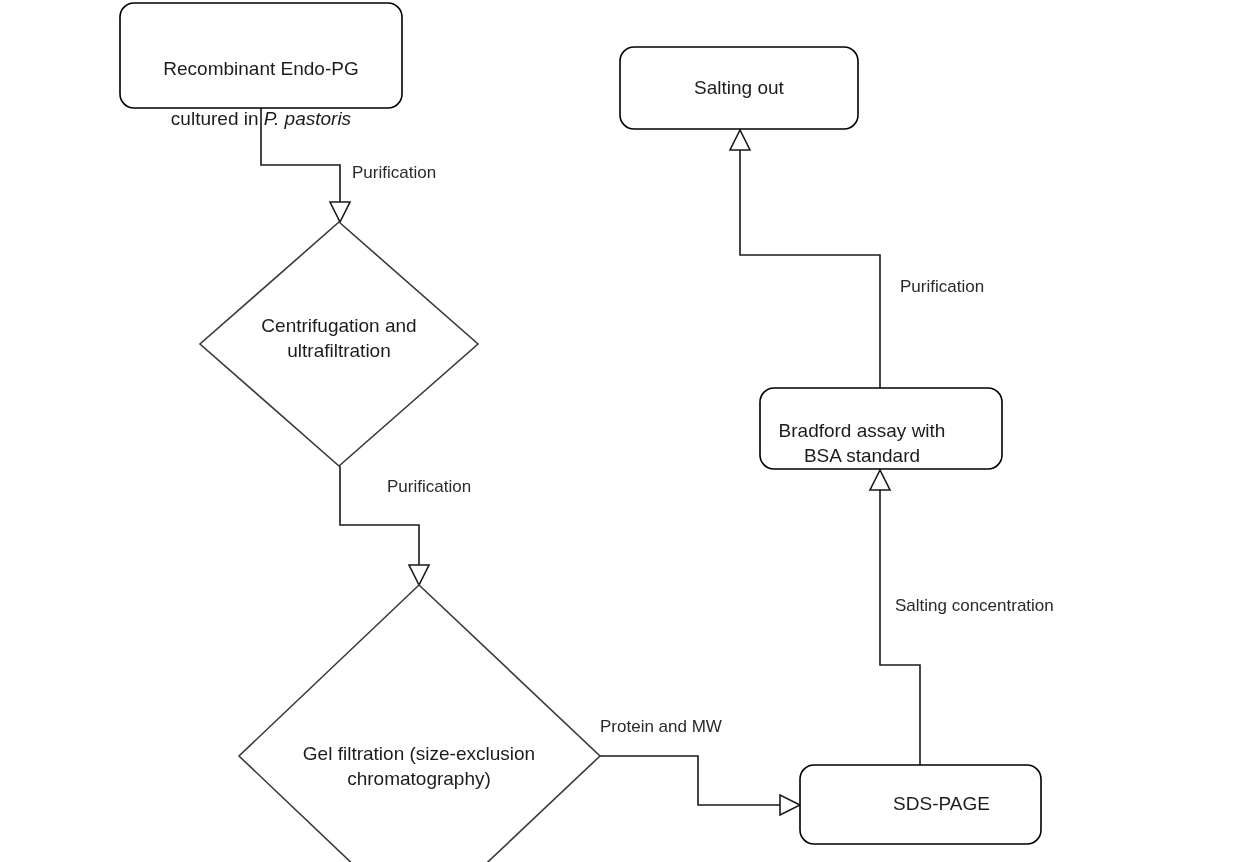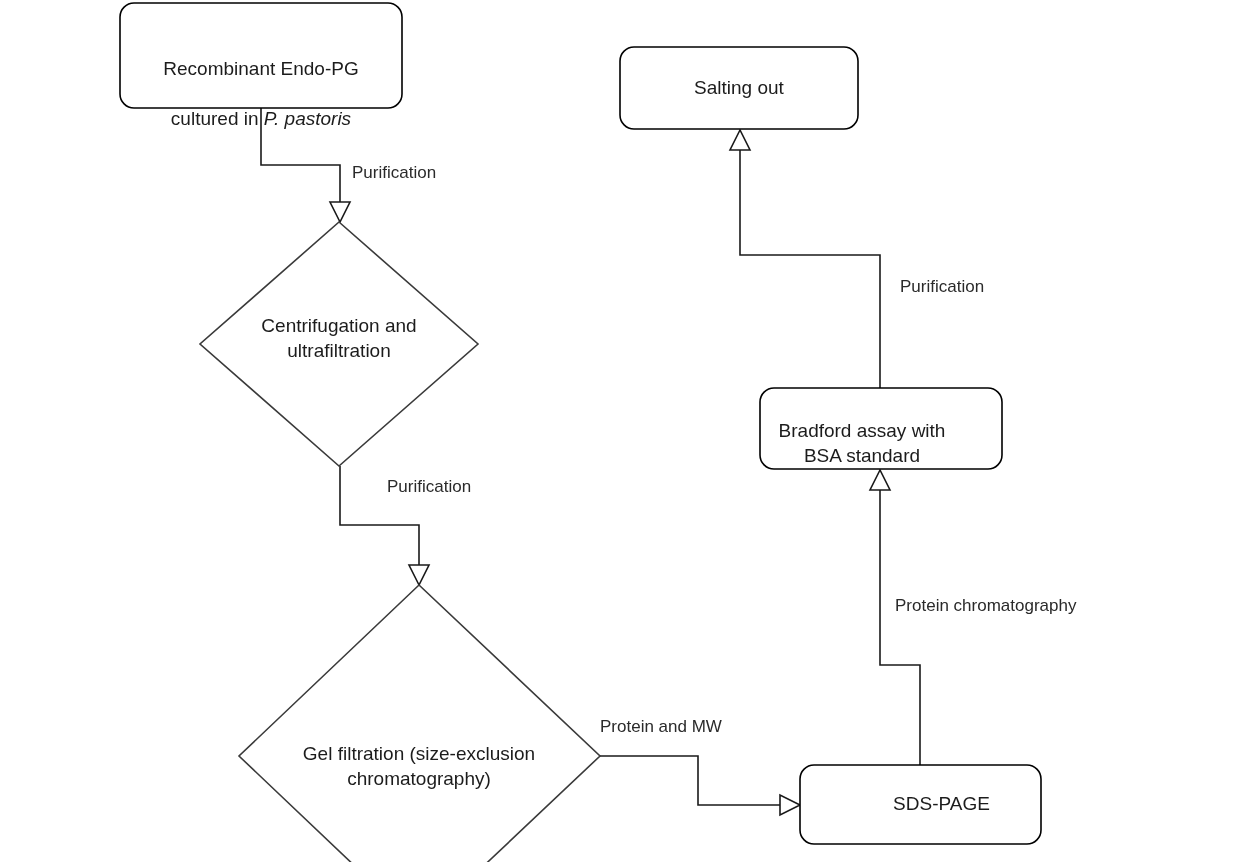--- a/index.html
+++ b/index.html
@@ -133,17 +133,17 @@
 BSA standard</div>
 
   <div class="node-label" style="left:620px; top:75px; width:238px;">Salting out</div>
 
   <div class="edge-label" style="left:352px; top:163px;">Purification</div>
 
   <div class="edge-label" style="left:387px; top:477px;">Purification</div>
 
   <div class="edge-label" style="left:600px; top:717px;">Protein and MW</div>
 
-  <div class="edge-label" style="left:895px; top:596px;">Protein chromatography</div>
+  <div class="edge-label" style="left:895px; top:596px;">Salting concentration</div>
 
   <div class="edge-label" style="left:900px; top:277px;">Purification</div>
 
 </div>
 
 </body></html>

